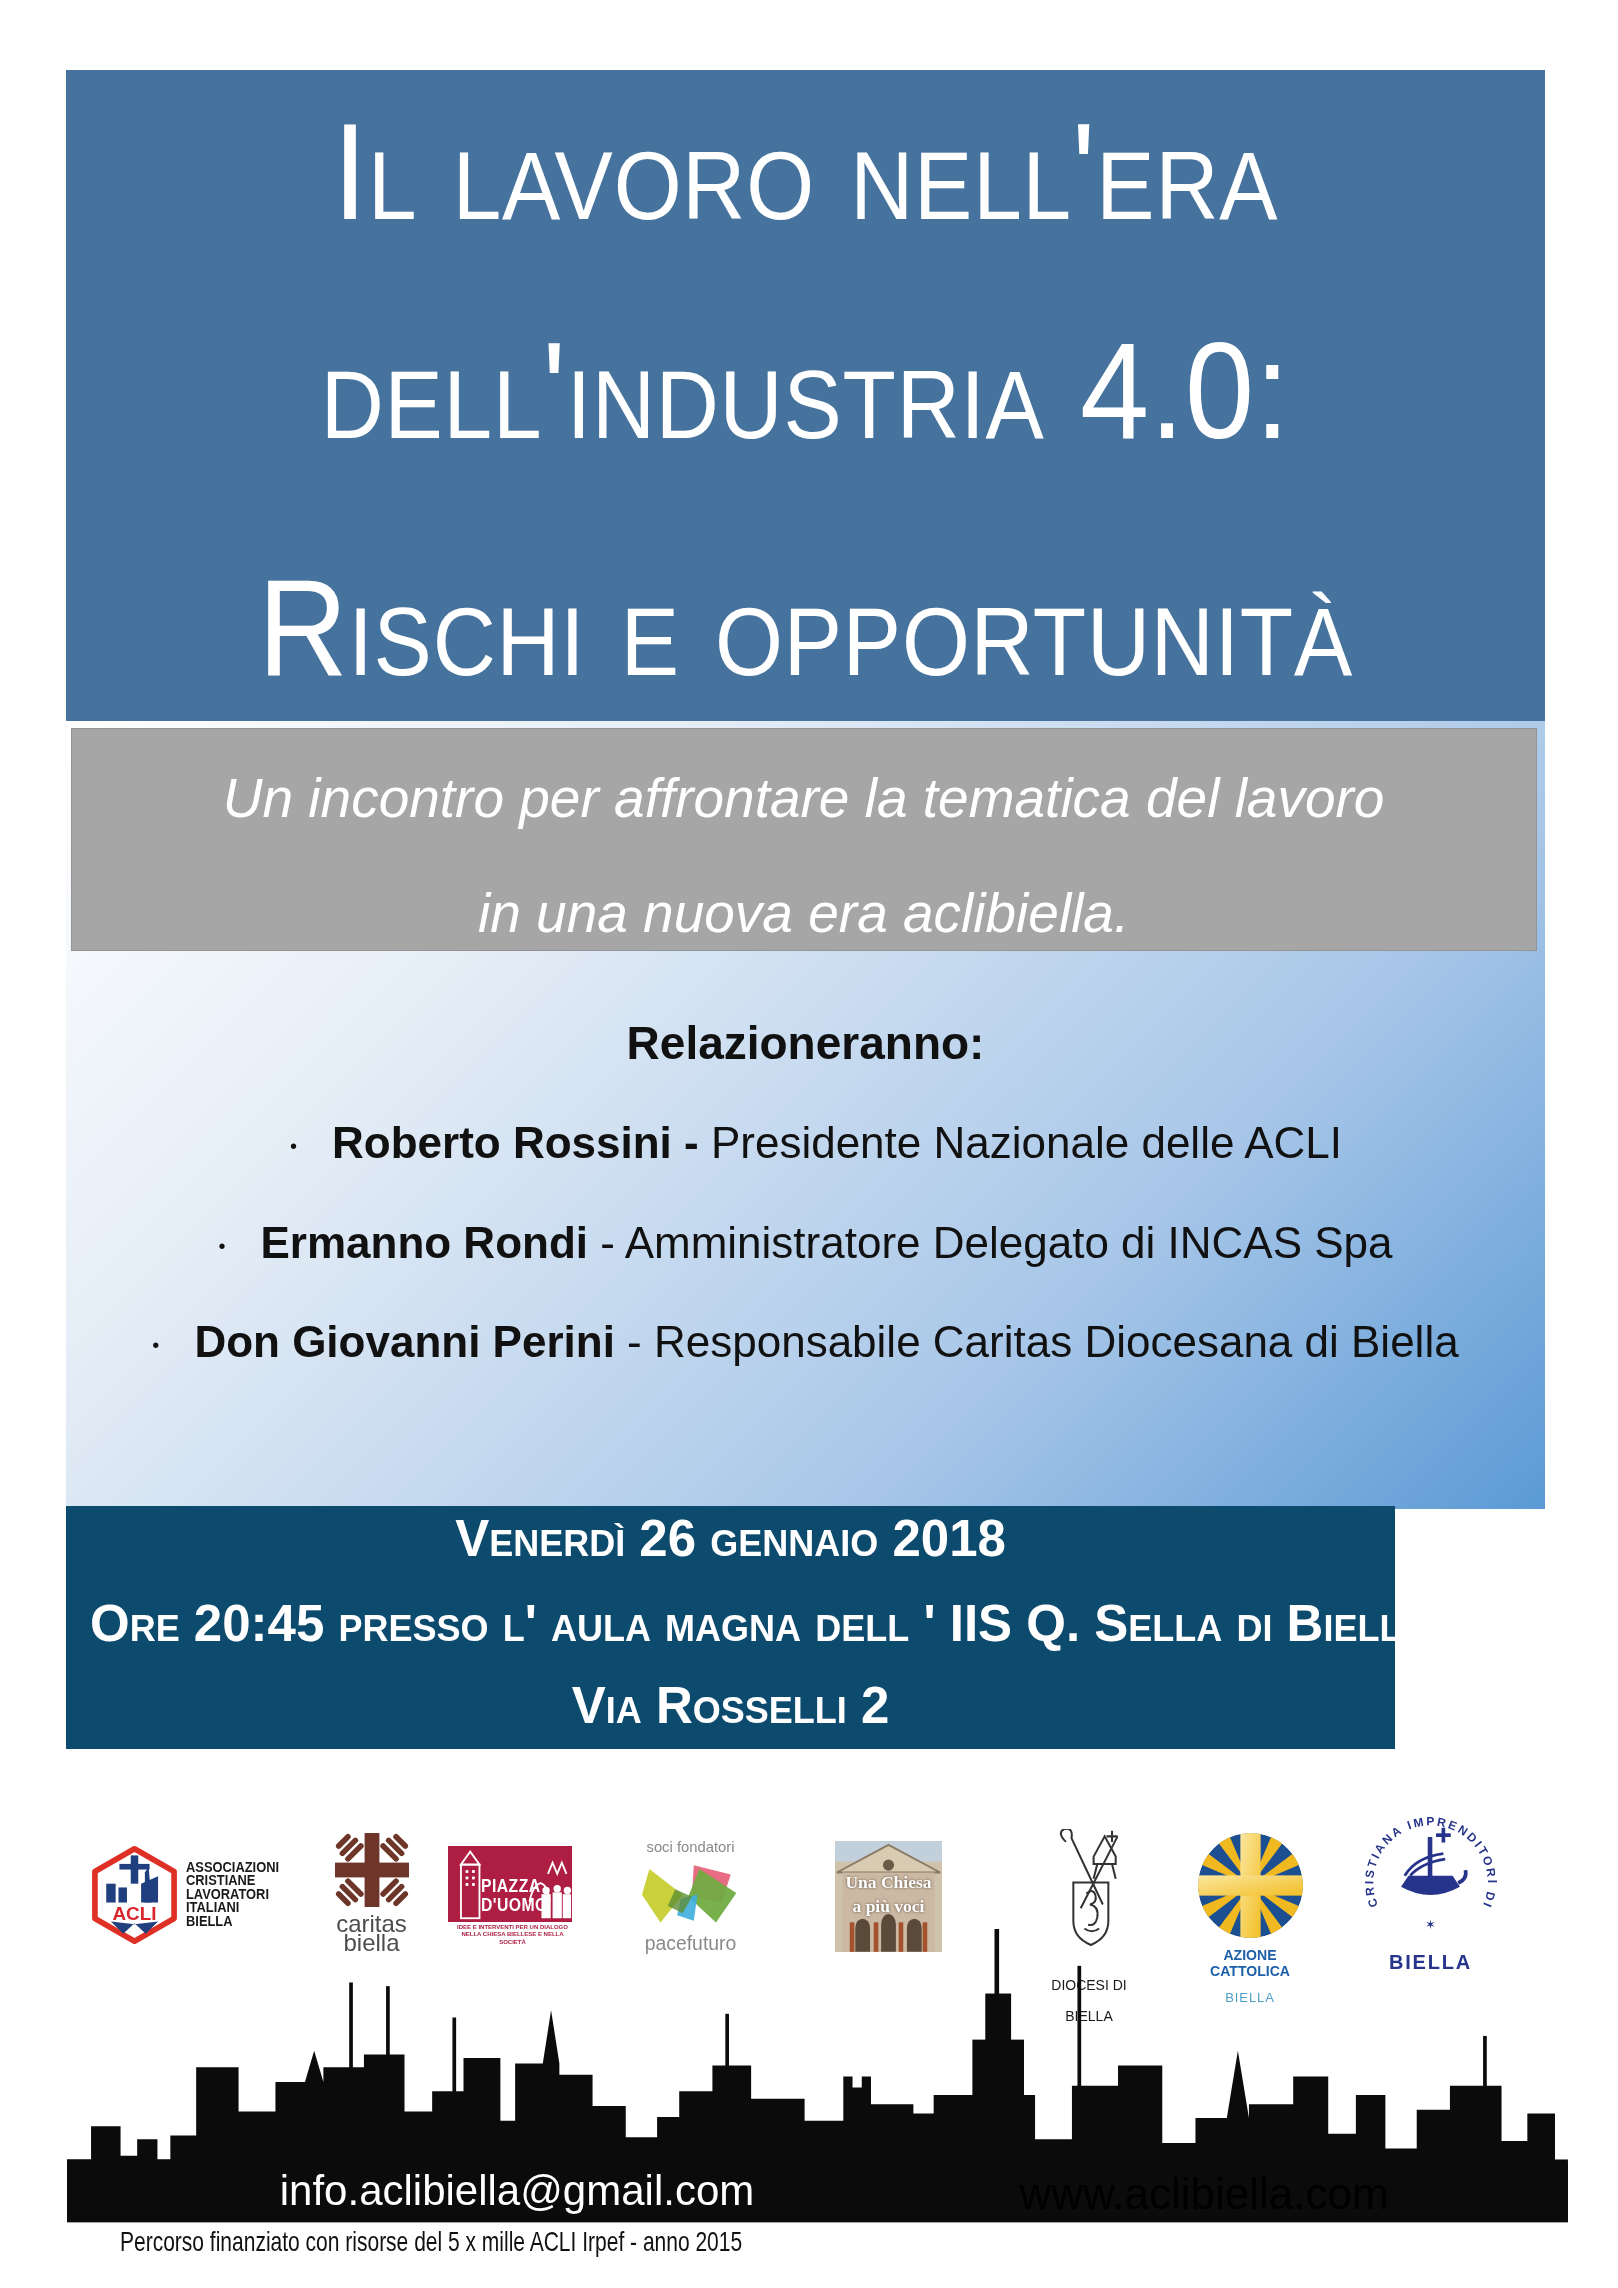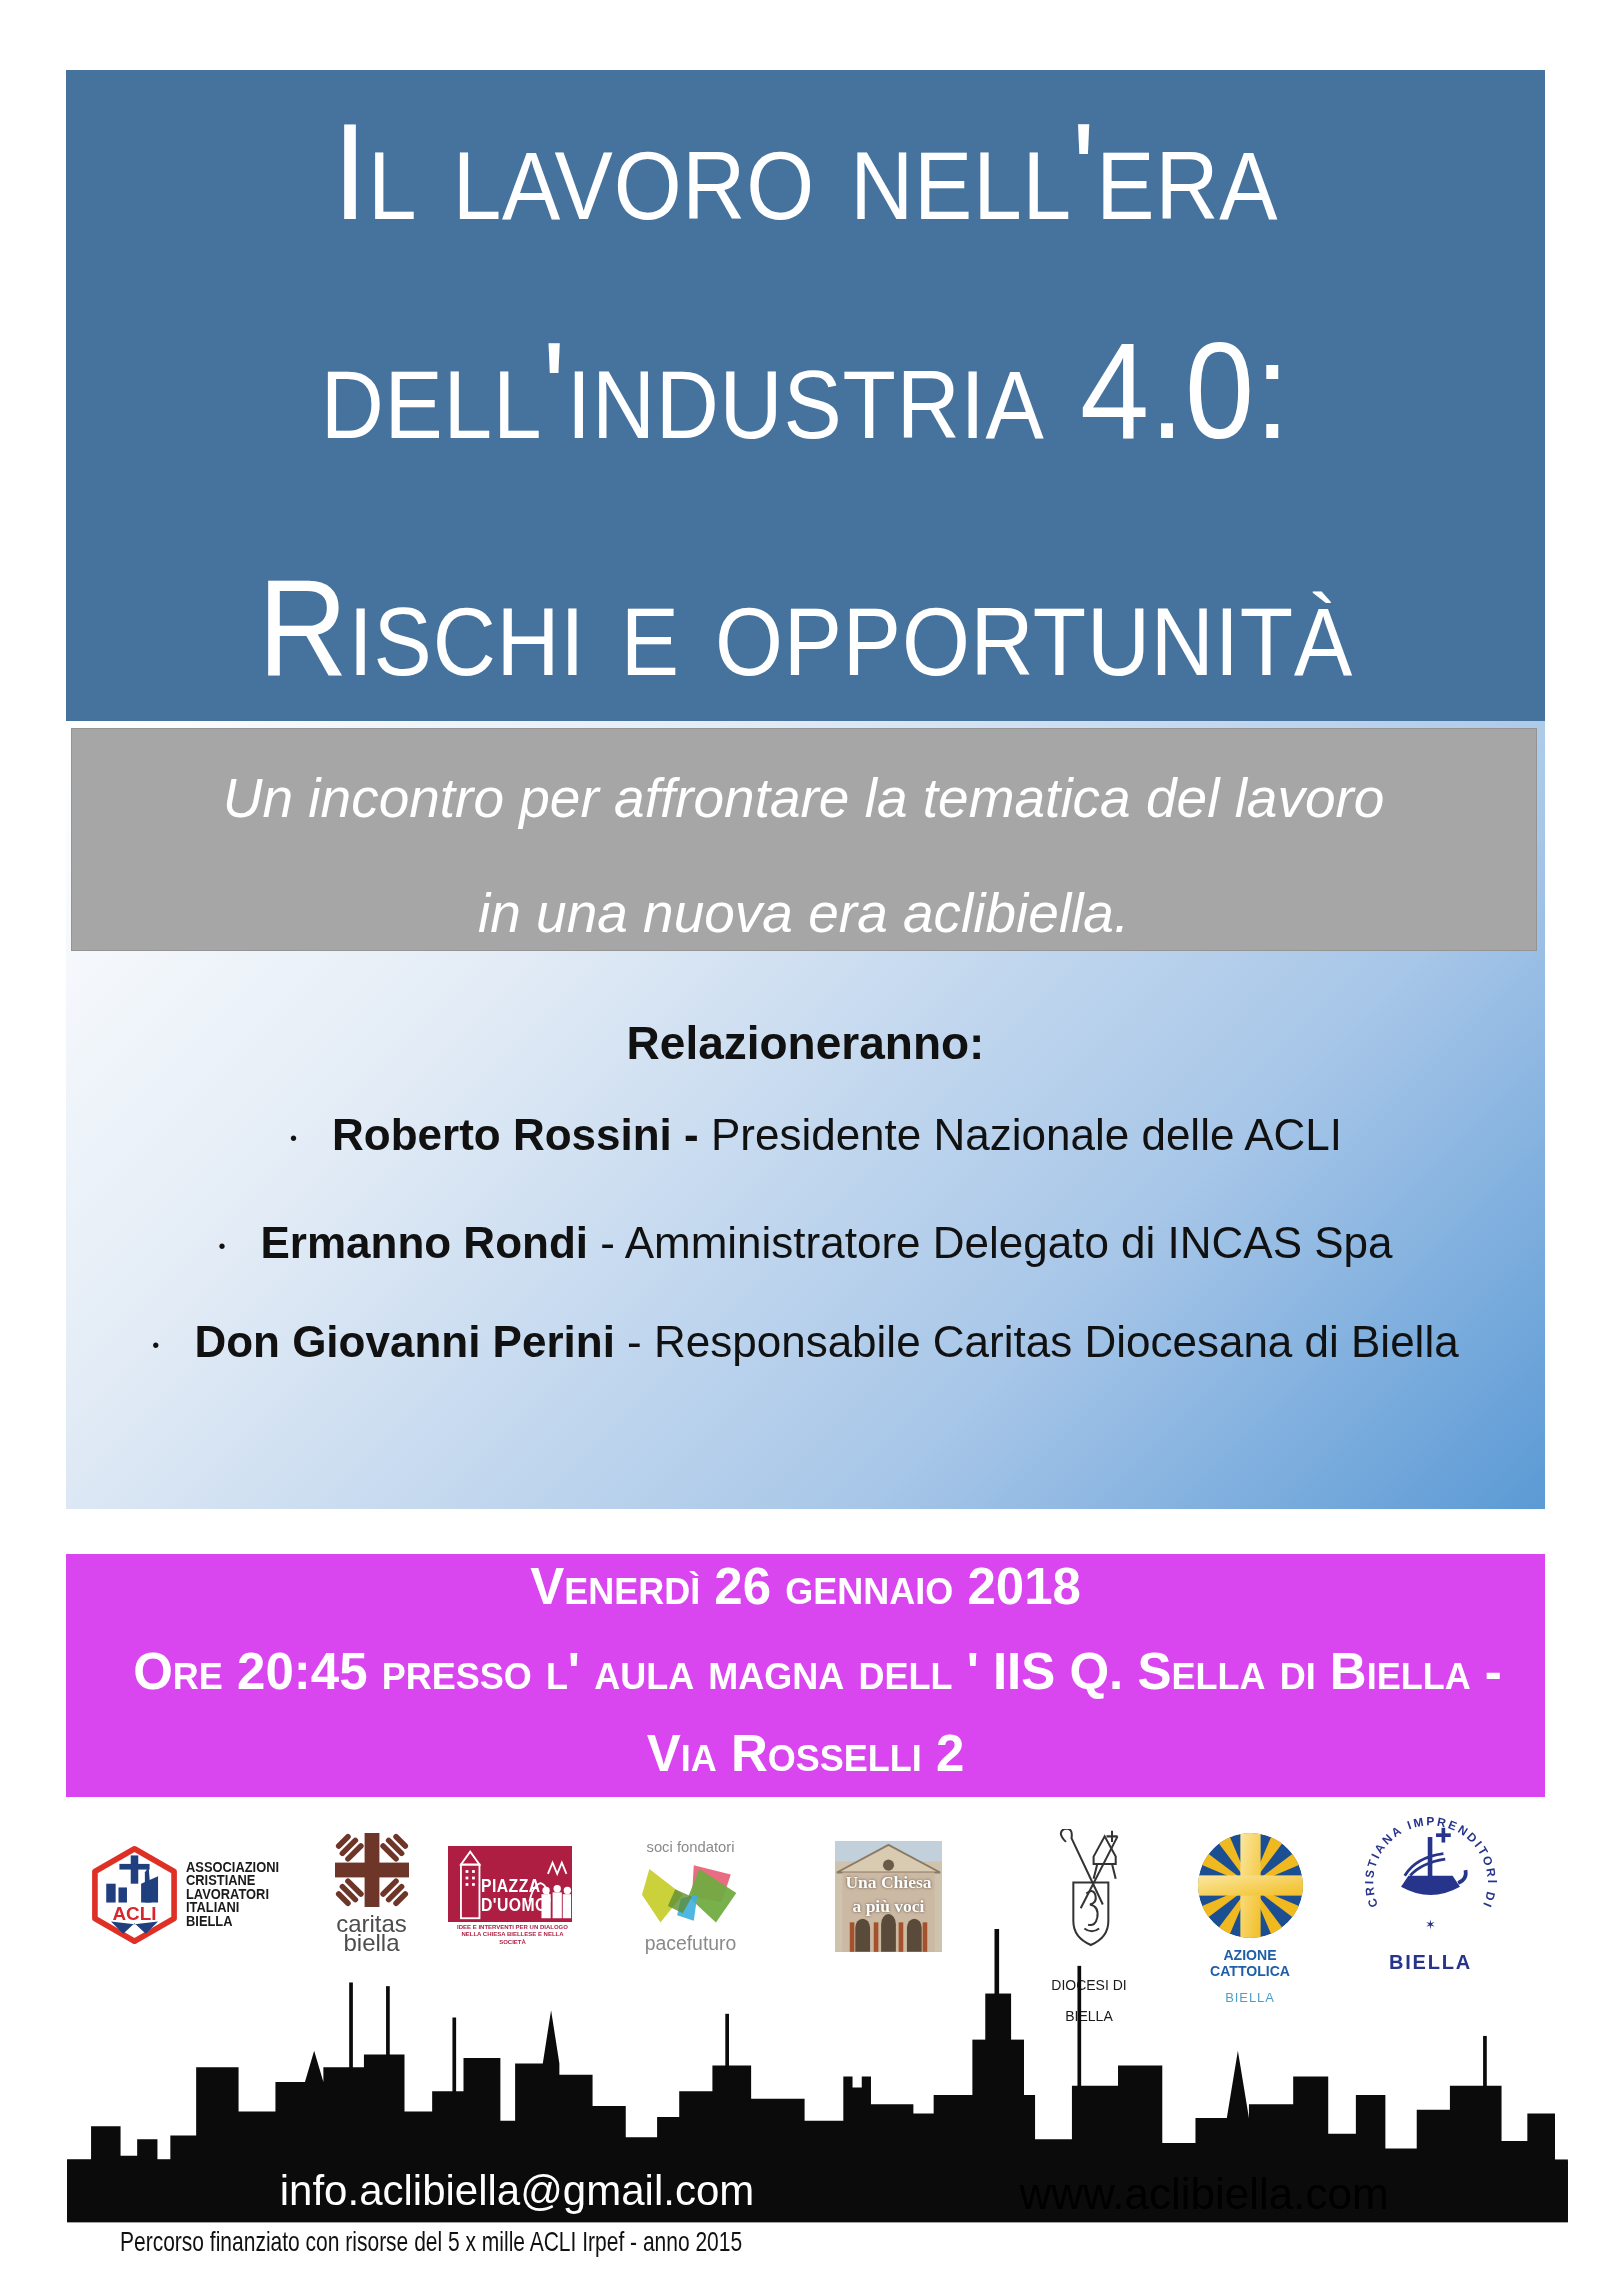--- a/index.html
+++ b/index.html
@@ -36,25 +36,25 @@
   .speakers-heading{
     position:absolute;left:0;right:0;top:66px;text-align:center;
     font-size:46px;font-weight:600;color:#111111;line-height:52px;
   }
   .speaker-line{
     position:absolute;left:0;right:0;text-align:center;font-size:44px;
     color:#111111;line-height:52px;white-space:nowrap;
   }
   .speaker-line .bullet{font-size:20px;vertical-align:middle;margin-right:35px;}
   .speaker-line .speaker-name{font-weight:700;}
-  .speaker-line.a{top:158px;padding-left:21px;}
+  .speaker-line.a{top:166px;padding-left:21px;}
   .speaker-line.b{top:266px;}
   .speaker-line.c{top:365px;}
   
-  .red-band{position:absolute;left:66px;top:1554px;width:1479px;height:243px;background:#d946ef;}
+  .red-band{position:absolute;left:66px;top:1506px;width:1329px;height:243px;background:#0c4a6e;}
   .event-line{
     position:absolute;left:0;right:0;text-align:center;color:#ffffff;
     font-size:51px;font-weight:700;font-variant:small-caps;line-height:55px;white-space:nowrap;
   }
   .event-line.e1{top:4.6px;}
   .event-line.e2{top:90px;padding-left:24px;}
   .event-line.e3{top:172px;}
   
   .logo{position:absolute;}
   .acli-text{

